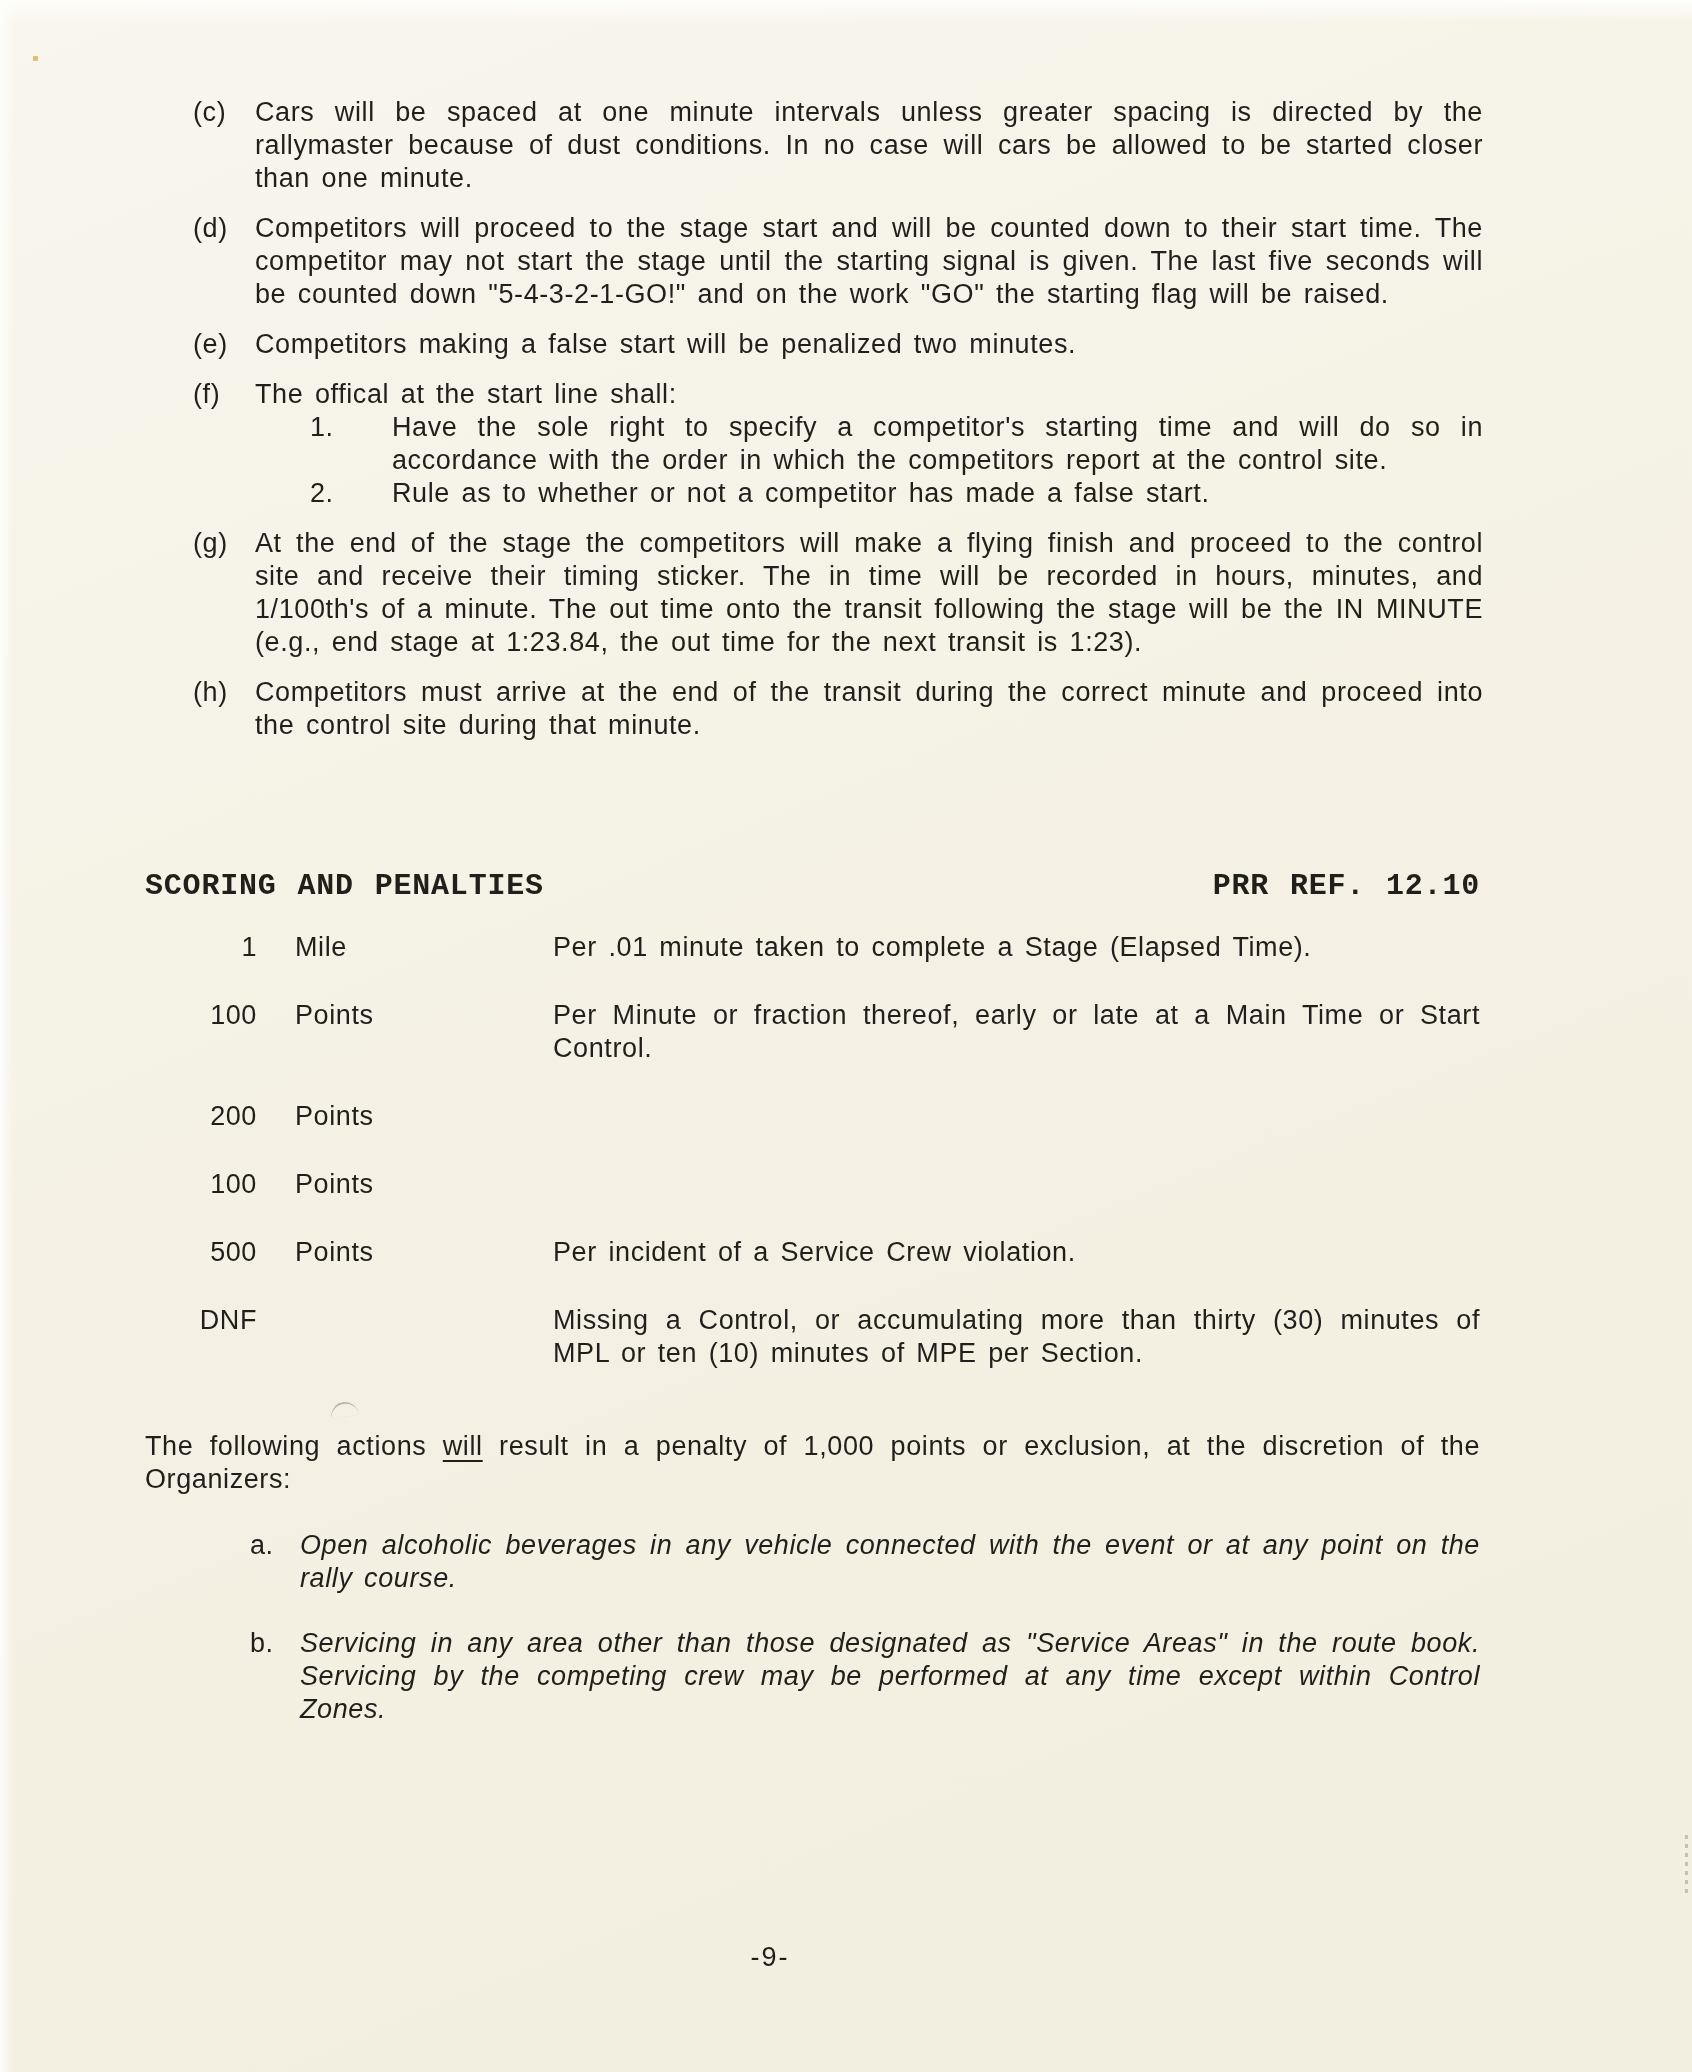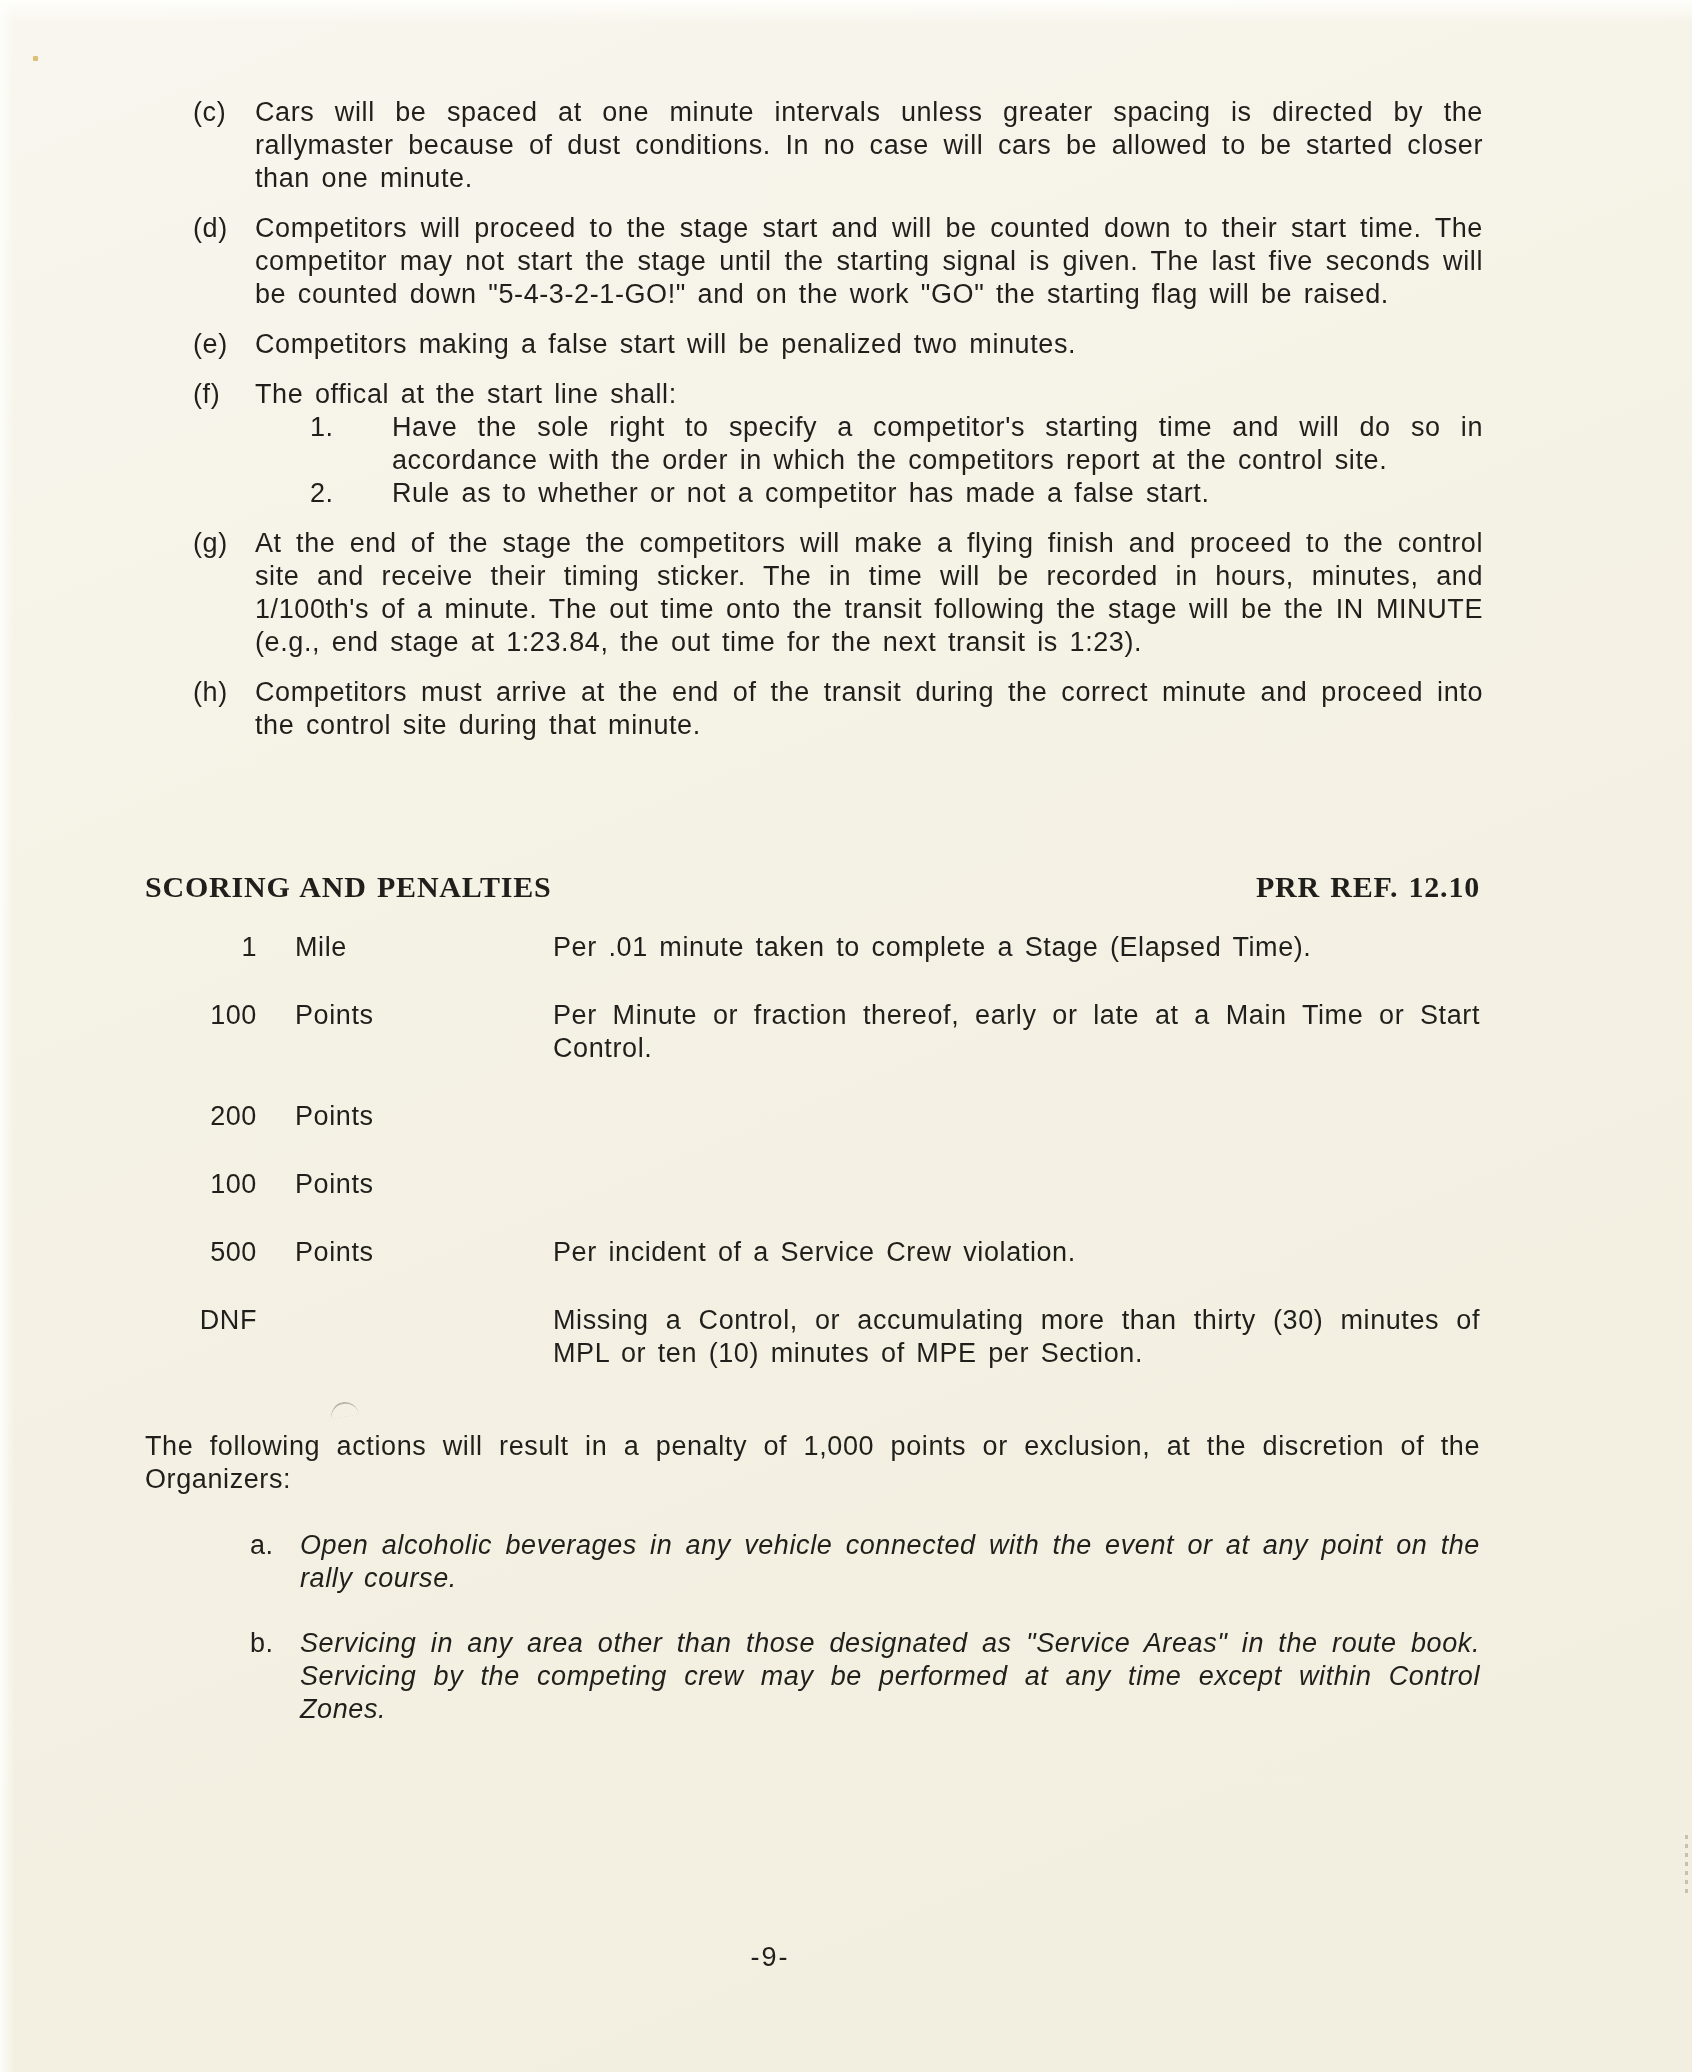--- a/index.html
+++ b/index.html
@@ -55,39 +55,39 @@
   .rule-label { flex: 0 0 62px; }
   .rule-body { flex: 1; text-align: justify; }
   .sub-item { display: flex; margin-left: 55px; text-align: justify; }
   .sub-label { flex: 0 0 55px; }
   .sub-text { flex: 1; text-align: justify; margin-left: 27px; }
 
   
   .section-header {
     display: flex; justify-content: space-between; align-items: baseline;
     margin: 128px 212px 0 145px;
-    font-family: Liberation Serif, serif;
+    font-family: Liberation Mono, monospace;
     font-weight: bold;
     font-size: 30px;
     letter-spacing: 0.8px;
     word-spacing: 2px;
   }
   .score-table { margin: 28px 212px 0 145px; }
   .score-row {
     display: grid;
     grid-template-columns: 112px 220px 1fr;
     column-gap: 38px;
     margin-bottom: 35px;
   }
   .score-value { text-align: right; }
   .score-desc { text-align: justify; }
 
   
   .penalty-note { margin: 60px 212px 0 145px; text-align: justify; }
-  .underline { text-underline-offset: 5px; }
+  .underline { text-decoration: underline; text-underline-offset: 5px; }
 
   .actions { margin-top: 33px; }
   .action { display: flex; margin: 0 0 32px 250px; width: 1230px; }
   .action-label { flex: 0 0 50px; }
   .action-text { flex: 1; text-align: justify; font-style: italic; }
 
   .footer {
     position: absolute; top: 1942px; left: 0; width: 1540px;
     text-align: center;
     font-size: 27px; letter-spacing: 2px;

